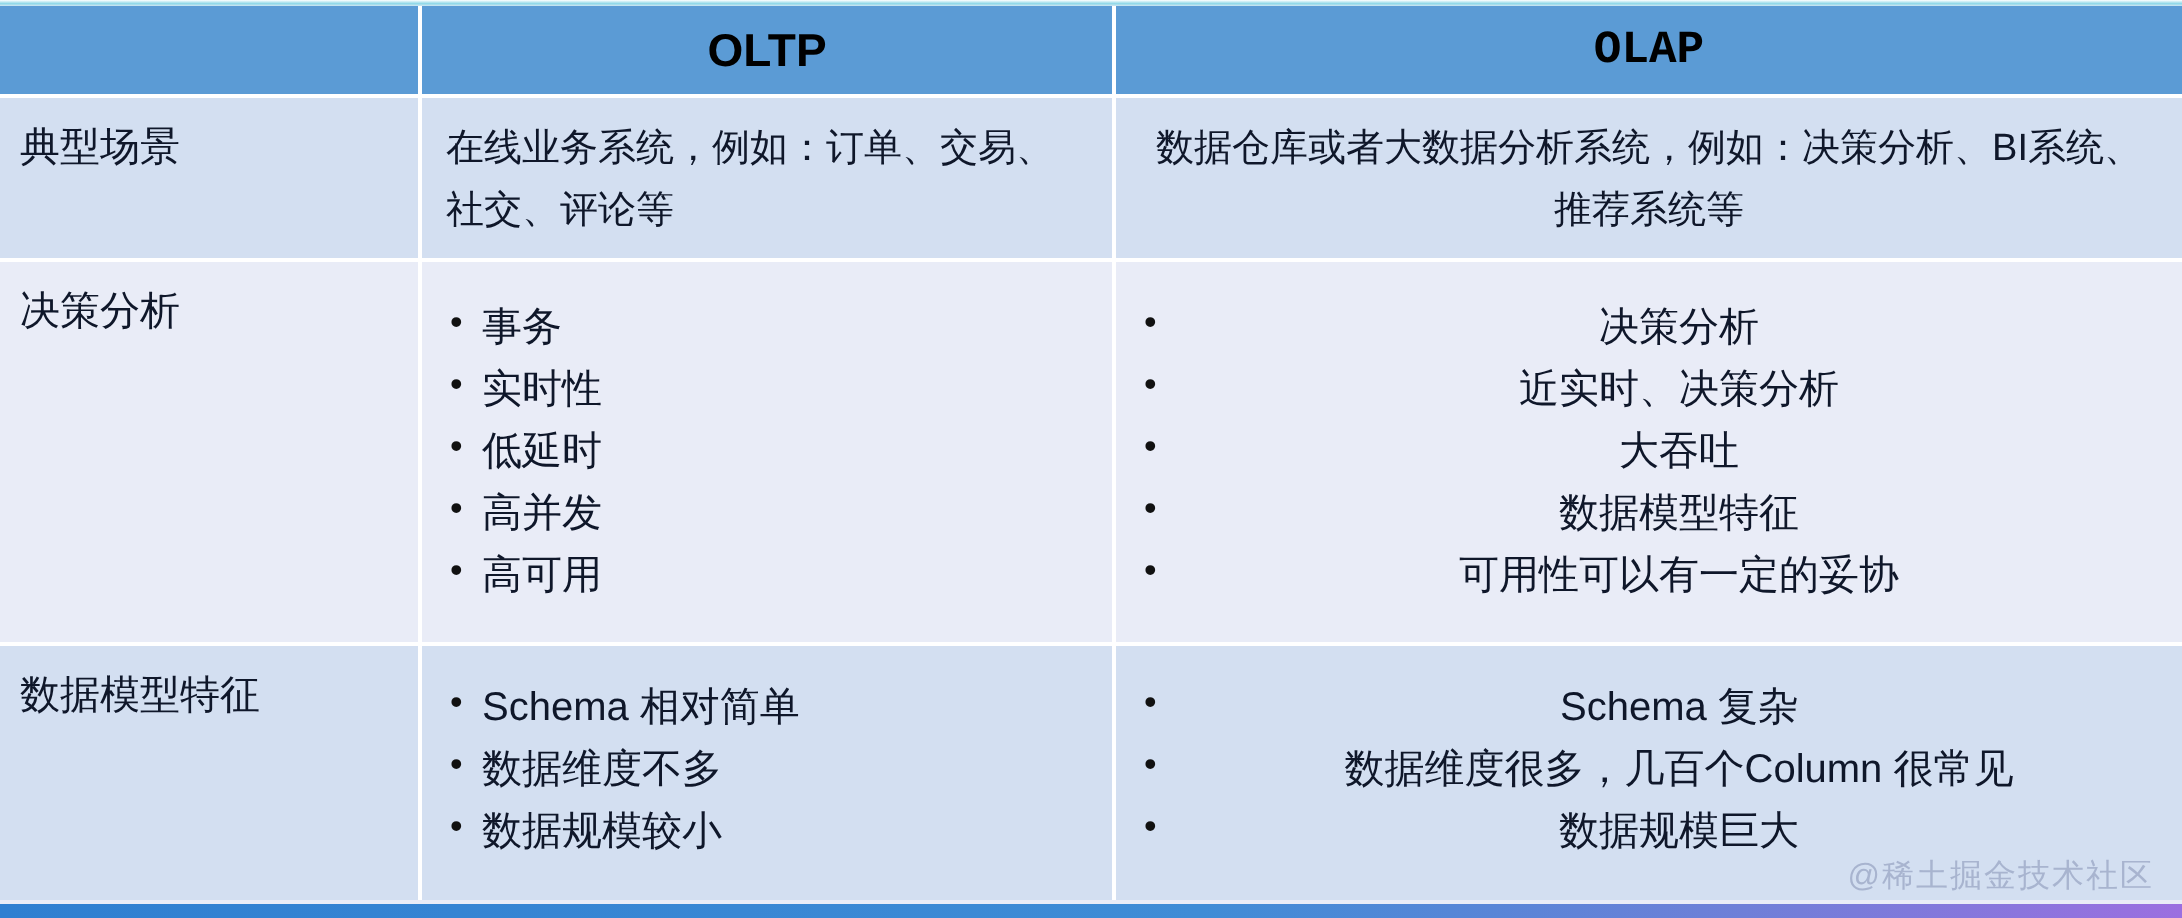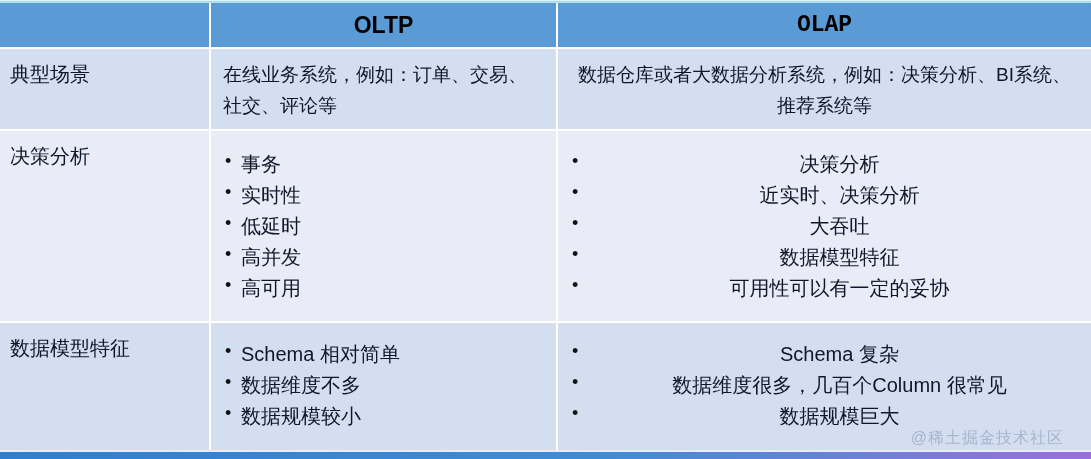--- a/index.html
+++ b/index.html
@@ -111,21 +111,21 @@
     position: absolute;
     left: 14px;
     top: -1px;
     font-size: 18px;
     color: #111111;
   }
   .oltp-bullets { padding-left: 8px; }
 
   .watermark {
     position: absolute;
-    right: 27px;
+    right: 14px;
     top: 428px;
     font-size: 16px;
     color: #9aa6c4;
     opacity: .75;
     letter-spacing: 1px;
     z-index: 7;
     white-space: nowrap;
   }
 </style>
 </head>

